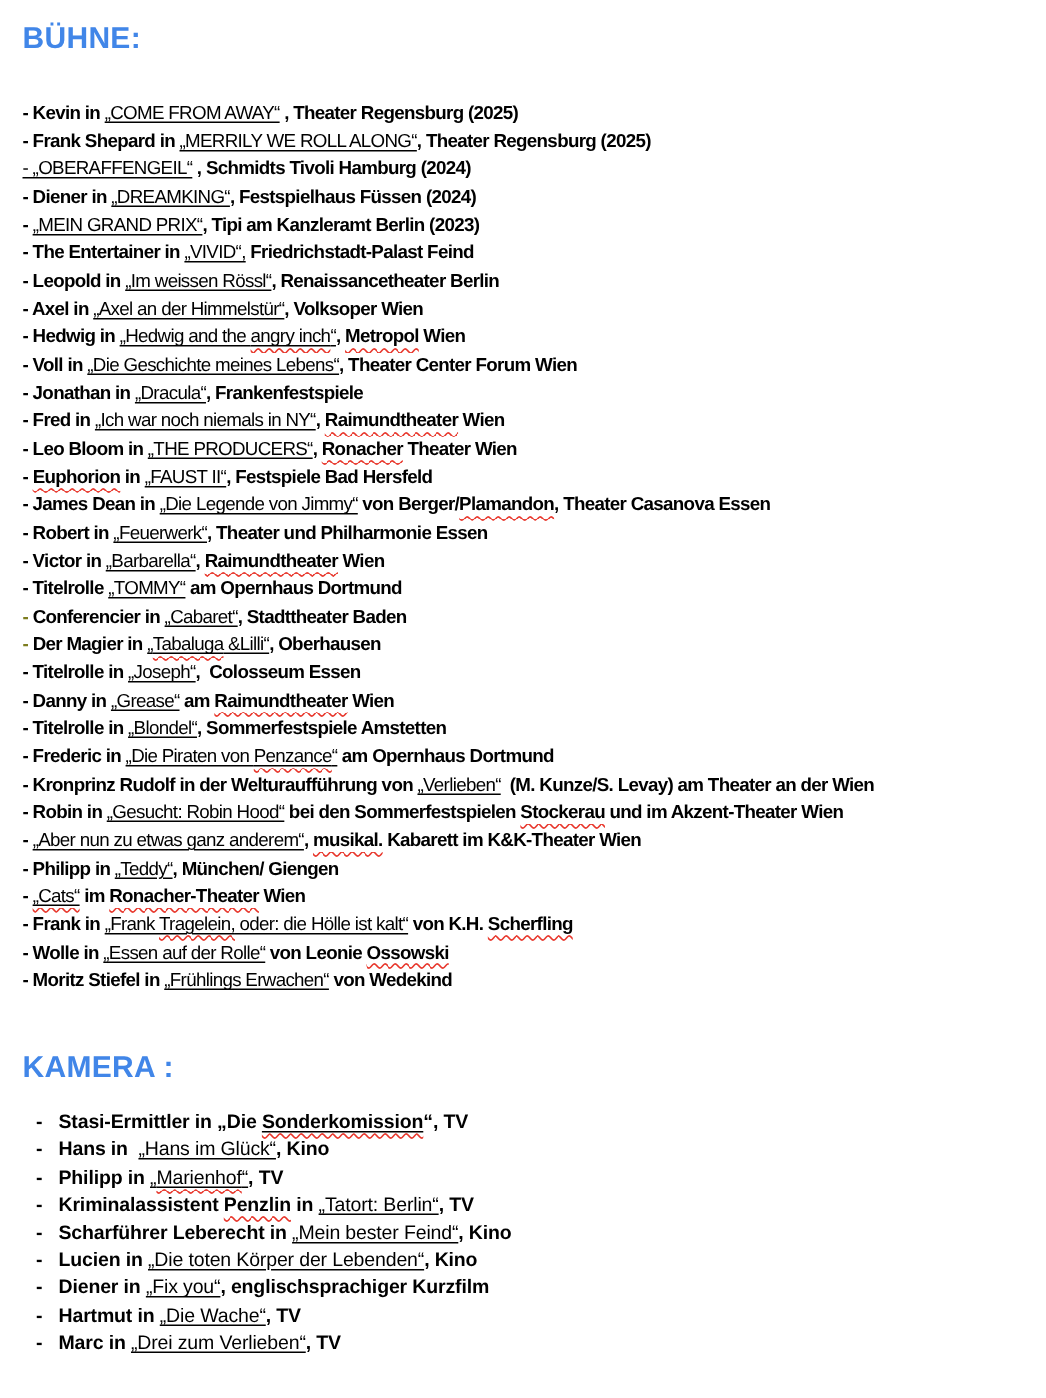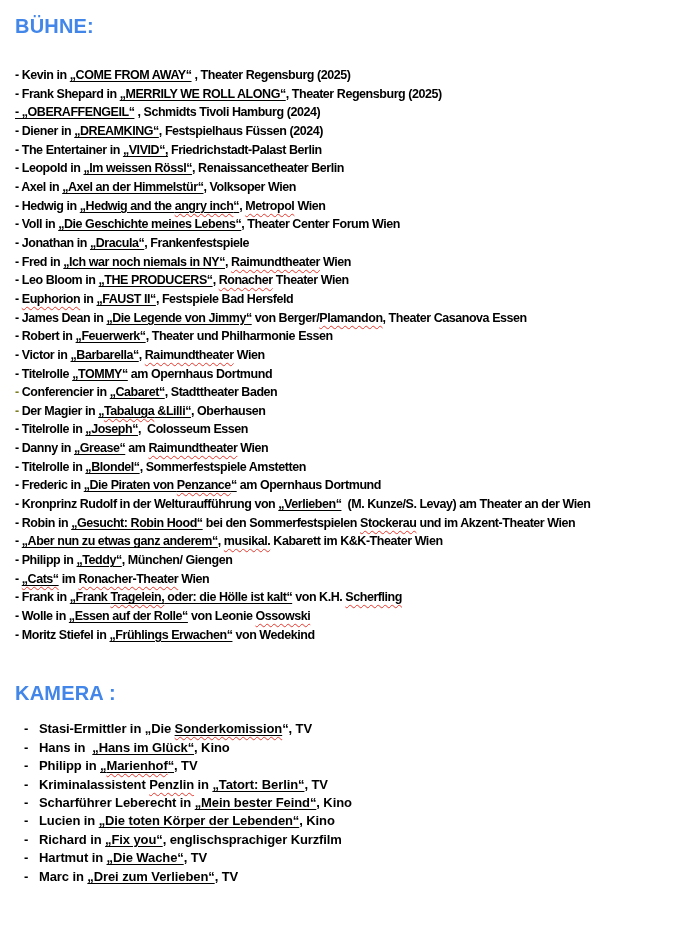--- a/index.html
+++ b/index.html
@@ -43,21 +43,21 @@
     letter-spacing: -0.1px;
     font-size: 13px;
     padding-left: 9px;
   }
   .kamera .dash {
     display: inline-block;
     width: 15px;
     font-weight: bold;
   }
   .seg.b { font-weight: bold; }
-  .seg.r { font-weight: bold; }
+  .seg.r { font-weight: normal; }
   .seg.olive { color: var(--olive, #7d7d1f); }
   .u {
     text-decoration-line: underline;
     text-decoration-thickness: 1px;
     text-underline-offset: 2px;
   }
   .sq, .sq2 {
     text-decoration-line: underline;
     text-decoration-style: wavy;
     text-decoration-color: var(--squiggle, #e8372c);
@@ -70,21 +70,22 @@
 
 <div class="page">
 
   <section class="sec-buehne">
     <h1 class="sec-heading">BÜHNE:</h1>
     <div class="list buehne">
         <div class="line"><span class="seg b">- Kevin in </span><span class="seg r u">„COME FROM AWAY“</span><span class="seg b"> , Theater Regensburg (2025)</span></div>
         <div class="line"><span class="seg b">- Frank Shepard in </span><span class="seg r u">„MERRILY WE ROLL ALONG“</span><span class="seg b">, Theater Regensburg (2025)</span></div>
         <div class="line"><span class="seg r u">- „OBERAFFENGEIL“</span><span class="seg b"> , Schmidts Tivoli Hamburg (2024)</span></div>
         <div class="line"><span class="seg b">- Diener in </span><span class="seg r u">„DREAMKING“</span><span class="seg b">, Festspielhaus Füssen (2024)</span></div>
-        <div class="line"><span class="seg b">- The Entertainer in </span><span class="seg r u">„VIVID“,</span><span class="seg b"> Friedrichstadt-Palast Berlin</span></div>
+        <div class="line"><span class="seg b">- </span><span class="seg r u">„MEIN GRAND PRIX“</span><span class="seg b">, Tipi am Kanzleramt Berlin (2023)</span></div>
+        <div class="line"><span class="seg b">- The Entertainer in </span><span class="seg r u">„VIVID“,</span><span class="seg b"> Friedrichstadt-Palast Feind</span></div>
         <div class="line"><span class="seg b">- Leopold in </span><span class="seg r u">„Im weissen Rössl“</span><span class="seg b">, Renaissancetheater Berlin</span></div>
         <div class="line"><span class="seg b">- Axel in </span><span class="seg r u">„Axel an der Himmelstür“</span><span class="seg b">, Volksoper Wien</span></div>
         <div class="line"><span class="seg b">- Hedwig in </span><span class="seg r u">„Hedwig and the </span><span class="seg r u"><span class="sq">angry inch</span></span><span class="seg r u">“</span><span class="seg b">, </span><span class="seg b sq2">Metropol</span><span class="seg b"> Wien</span></div>
         <div class="line"><span class="seg b">- Voll in </span><span class="seg r u">„Die Geschichte meines Lebens“</span><span class="seg b">, Theater Center Forum Wien</span></div>
         <div class="line"><span class="seg b">- Jonathan in </span><span class="seg r u">„Dracula“</span><span class="seg b">, Frankenfestspiele</span></div>
         <div class="line"><span class="seg b">- Fred in </span><span class="seg r u">„Ich war noch niemals in NY“</span><span class="seg b">, </span><span class="seg b sq2">Raimundtheater</span><span class="seg b"> Wien</span></div>
         <div class="line"><span class="seg b">- Leo Bloom in </span><span class="seg r u">„THE PRODUCERS“</span><span class="seg b">, </span><span class="seg b sq2">Ronacher</span><span class="seg b"> Theater Wien</span></div>
         <div class="line"><span class="seg b">- </span><span class="seg b sq2">Euphorion</span><span class="seg b"> in </span><span class="seg r u">„FAUST II“</span><span class="seg b">, Festspiele Bad Hersfeld</span></div>
         <div class="line"><span class="seg b">- James Dean in </span><span class="seg r u">„Die Legende von Jimmy“</span><span class="seg b"> von Berger/</span><span class="seg b sq2">Plamandon</span><span class="seg b">, Theater Casanova Essen</span></div>
         <div class="line"><span class="seg b">- Robert in </span><span class="seg r u">„Feuerwerk“</span><span class="seg b">, Theater und Philharmonie Essen</span></div>
@@ -109,19 +110,19 @@
 
   <section class="sec-kamera">
     <h1 class="sec-heading">KAMERA :</h1>
     <div class="list kamera">
         <div class="line"><span class="dash">-</span><span class="seg b">Stasi-Ermittler in „Die </span><span class="seg b u"><span class="sq">Sonderkomission</span></span><span class="seg b">“, TV</span></div>
         <div class="line"><span class="dash">-</span><span class="seg b">Hans in  </span><span class="seg r u">„Hans im Glück“</span><span class="seg b">, Kino</span></div>
         <div class="line"><span class="dash">-</span><span class="seg b">Philipp in </span><span class="seg r u">„</span><span class="seg r u"><span class="sq">Marienhof</span></span><span class="seg r u">“</span><span class="seg b">, TV</span></div>
         <div class="line"><span class="dash">-</span><span class="seg b">Kriminalassistent </span><span class="seg b sq2">Penzlin</span><span class="seg b"> in </span><span class="seg r u">„Tatort: Berlin“</span><span class="seg b">, TV</span></div>
         <div class="line"><span class="dash">-</span><span class="seg b">Scharführer Leberecht in </span><span class="seg r u">„Mein bester Feind“</span><span class="seg b">, Kino</span></div>
         <div class="line"><span class="dash">-</span><span class="seg b">Lucien in </span><span class="seg r u">„Die toten Körper der Lebenden“</span><span class="seg b">, Kino</span></div>
-        <div class="line"><span class="dash">-</span><span class="seg b">Richard in </span><span class="seg r u">„Fix you“</span><span class="seg b">, englischsprachiger Kurzfilm</span></div>
+        <div class="line"><span class="dash">-</span><span class="seg b">Diener in </span><span class="seg r u">„Fix you“</span><span class="seg b">, englischsprachiger Kurzfilm</span></div>
         <div class="line"><span class="dash">-</span><span class="seg b">Hartmut in </span><span class="seg r u">„Die Wache“</span><span class="seg b">, TV</span></div>
         <div class="line"><span class="dash">-</span><span class="seg b">Marc in </span><span class="seg r u">„Drei zum Verlieben“</span><span class="seg b">, TV</span></div>
       </div>
   </section>
 
 </div>
 
 </body></html>

